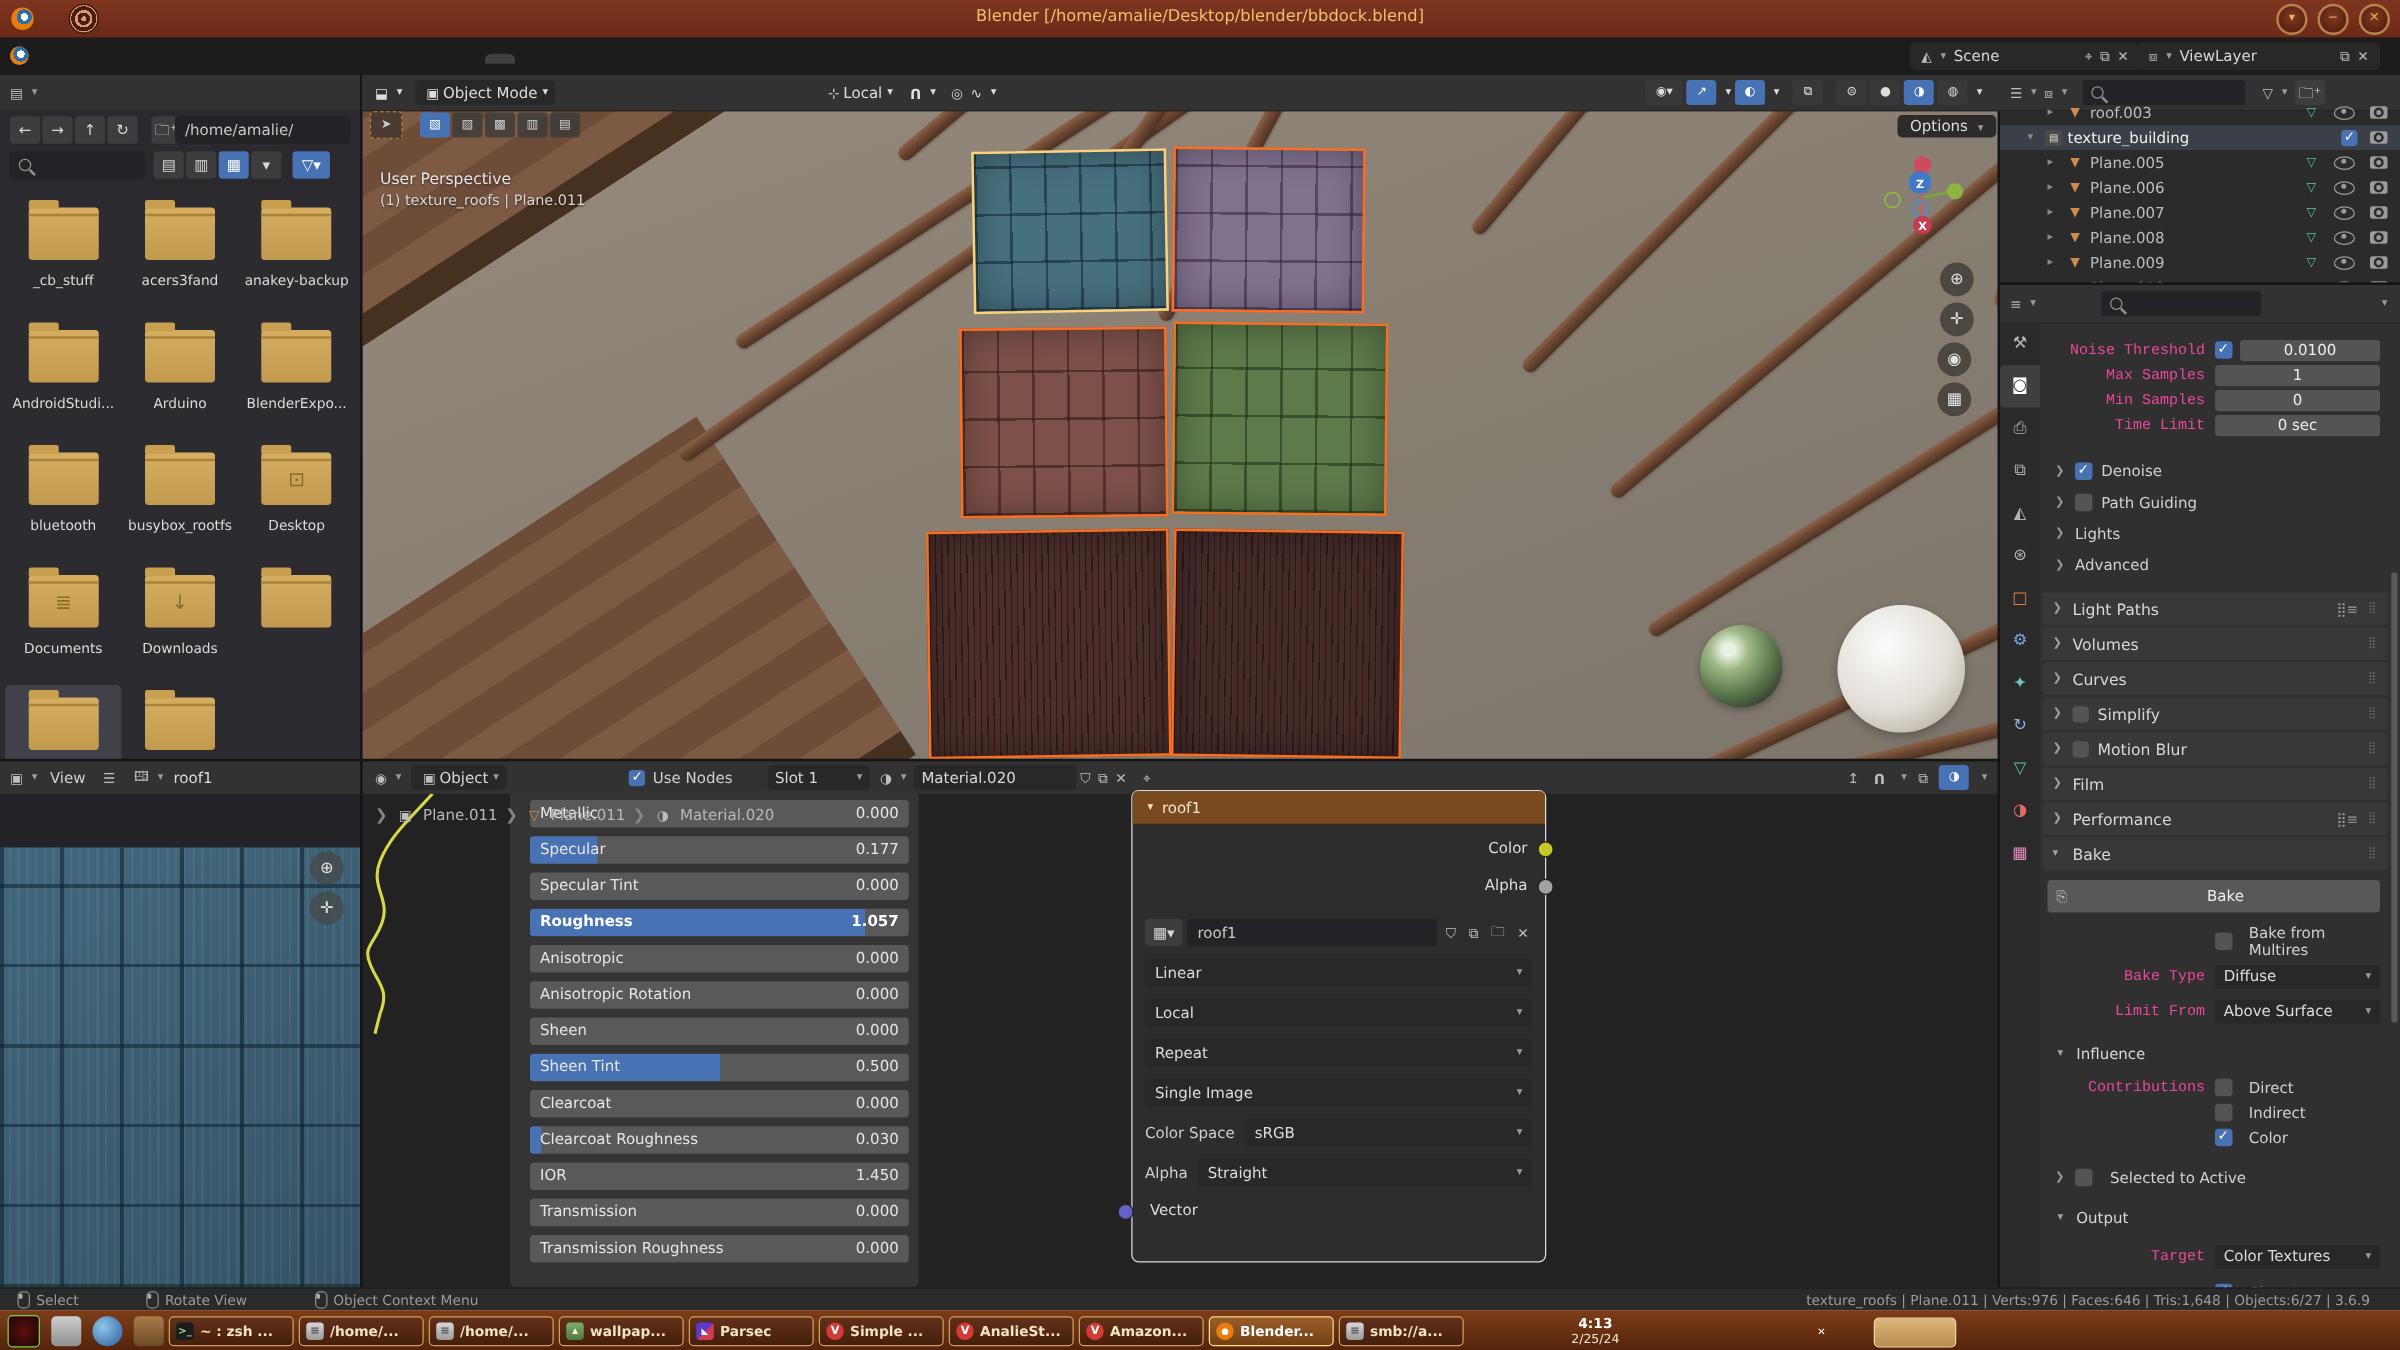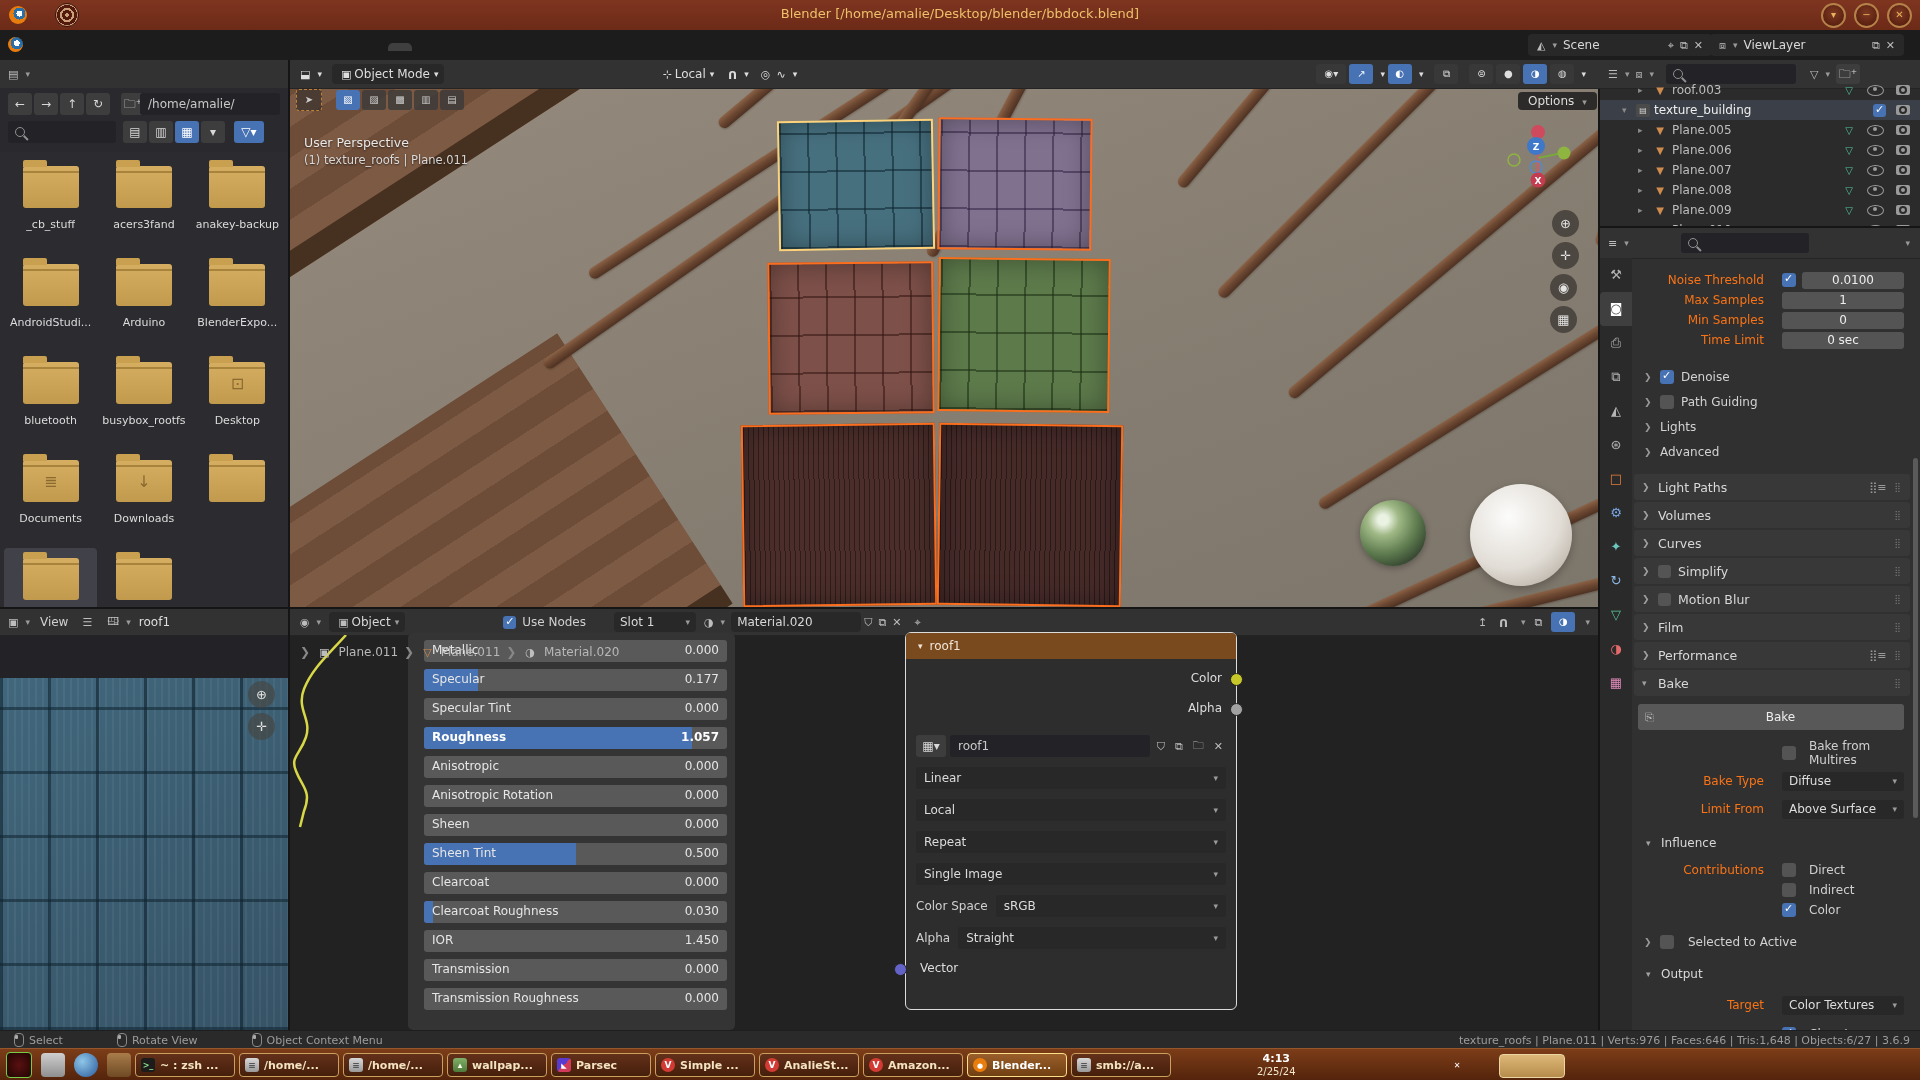--- a/index.html
+++ b/index.html
@@ -84,21 +84,21 @@
   .i-cam{width:14px;height:10px;background:#9a9a9a;border-radius:2px;position:relative;margin-right:10px;flex:none;}
   .i-cam::after{content:"";position:absolute;width:4px;height:4px;border:2px solid #2b2b2b;border-radius:50%;left:3px;top:1px;}
   .ol-cb{margin-right:10px;width:13px;height:13px;}
   
   #props{left:1600px;top:228px;width:320px;height:802px;background:#303030;overflow:hidden;}
   #props-tabs{left:0;top:30px;width:32px;height:772px;background:#2a2a2a;}
   .ptab{width:32px;height:34px;text-align:center;line-height:34px;font-size:13px;color:#b4b4b4;}
   .ptab.active{background:#3f3f3f;border-radius:4px 0 0 4px;color:#fff;}
   #props-content{left:32px;top:30px;width:282px;height:772px;padding-top:12px;box-sizing:border-box;}
   .prow{display:flex;align-items:center;height:20px;margin:0 10px 0 0;}
-  .prow .plabel{width:132px;text-align:right;padding-right:18px;color:#f97316;flex:none;}
+  .prow .plabel{width:132px;text-align:right;padding-right:8px;color:#ec4899;flex:none;font-family:Liberation Mono, monospace;}
   .prow .pfield{flex:1;height:17px;line-height:17px;text-align:center;}
   .prow .cb{margin-right:6px;}
   .togrow{display:flex;align-items:center;height:20px;margin:5px 0 0 12px;color:#d2d2d2;}
   .togrow .chev{width:16px;color:#999;font-size:9px;}
   .togrow .cb{margin-right:7px;}
   .panelbar{display:flex;align-items:center;height:26px;background:#383838;border-radius:3px;margin:2px 4px 0 2px;padding:0 8px;color:#d8d8d8;font-size:12.5px;}
   .panelbar .chev{width:16px;color:#a0a0a0;font-size:9px;}
   .panelbar .cb{width:13px;height:13px;margin-right:7px;}
   .panelbar .grip{margin-left:auto;color:#6f6f6f;font-size:9px;letter-spacing:1px;}
   .panelbar .listico{color:#9a9a9a;font-size:11px;margin-left:auto;margin-right:8px;}
@@ -909,21 +909,21 @@
         <span>Select</span>
       </span>
       <span class="flex mm" style="margin-right:40px">
         <span class="mouseico"></span>
         <span>Rotate View</span>
       </span>
       <span class="flex mr" style="margin-right:40px">
         <span class="mouseico"></span>
         <span>Object Context Menu</span>
       </span>
-    <span style="margin-left:auto;margin-right:10px">texture_roofs | Plane.011 | Verts:976 | Faces:646 | Tris:1,648 | Objects:6/27 | 3.6.9</span>
+    <span style="margin-left:auto;margin-right:24px">texture_roofs | Plane.011 | Verts:976 | Faces:646 | Tris:1,648 | Objects:6/27 | 3.6.9</span>
   </div>
 
   <div class="abs flex" id="taskbar">
     <span class="launch" style="background:radial-gradient(circle,#5a1010,#200404);border:1px solid #7c4;margin-left:6px"></span>
     <span class="launch" style="background:linear-gradient(#cfcfcf,#8f8f8f)"></span>
     <span class="launch" style="background:radial-gradient(circle at 35% 35%,#8ec6e8,#2a5a9c);border-radius:50%"></span>
     <span class="launch" style="background:linear-gradient(#a97c4a,#6e4a24)"></span>
     <span class="tbtn">
         <span class="tb-ico ic-terminal"></span>
         <span>~ : zsh ...</span>

